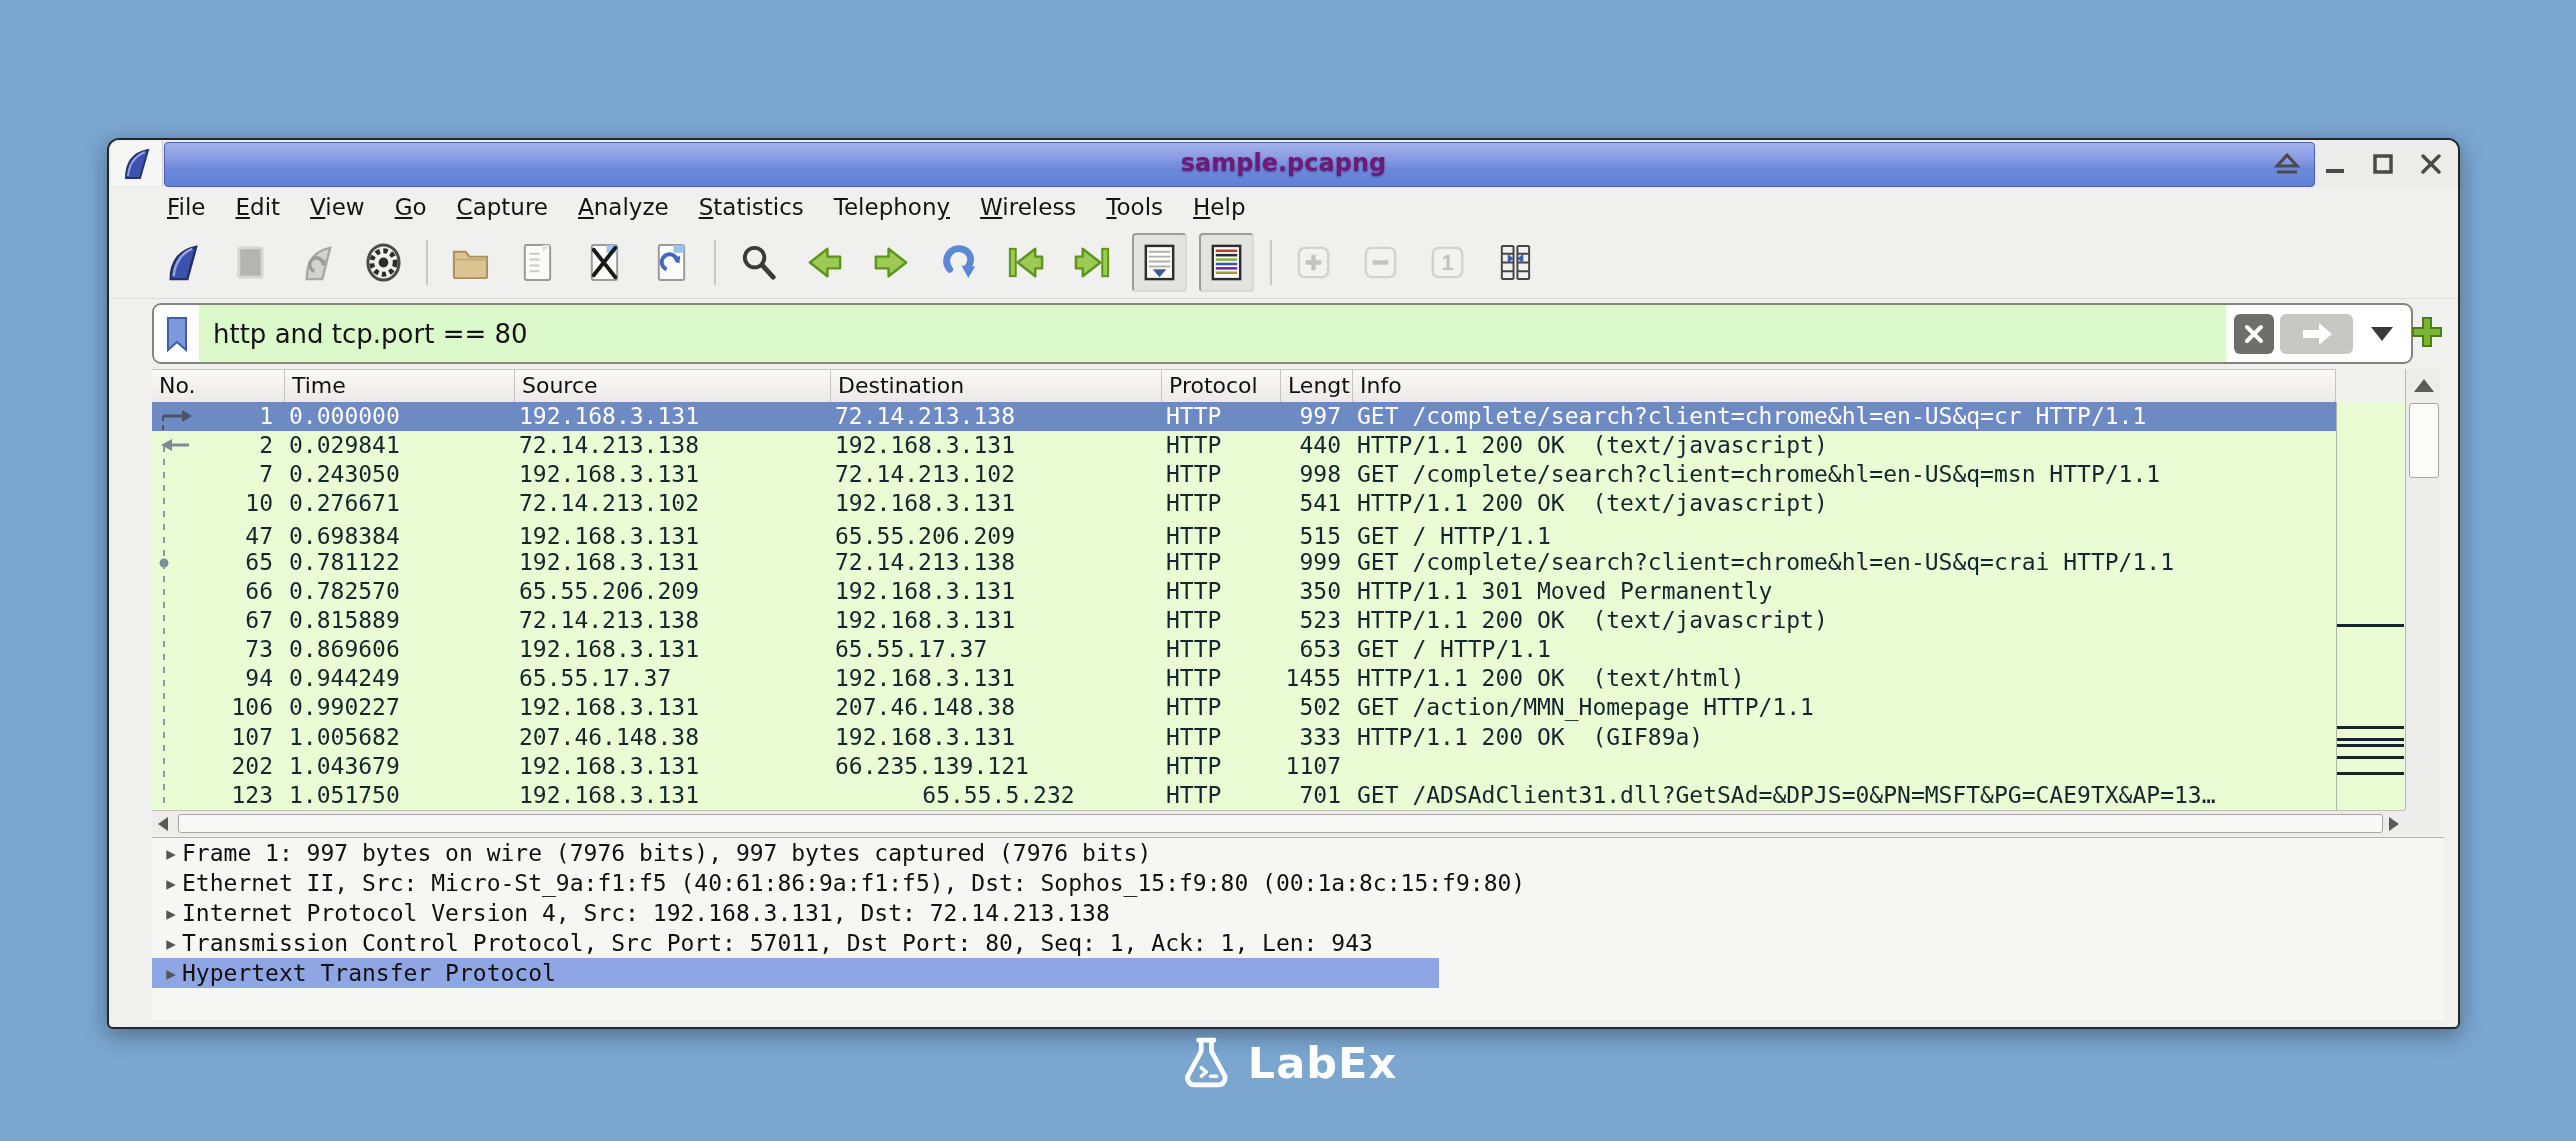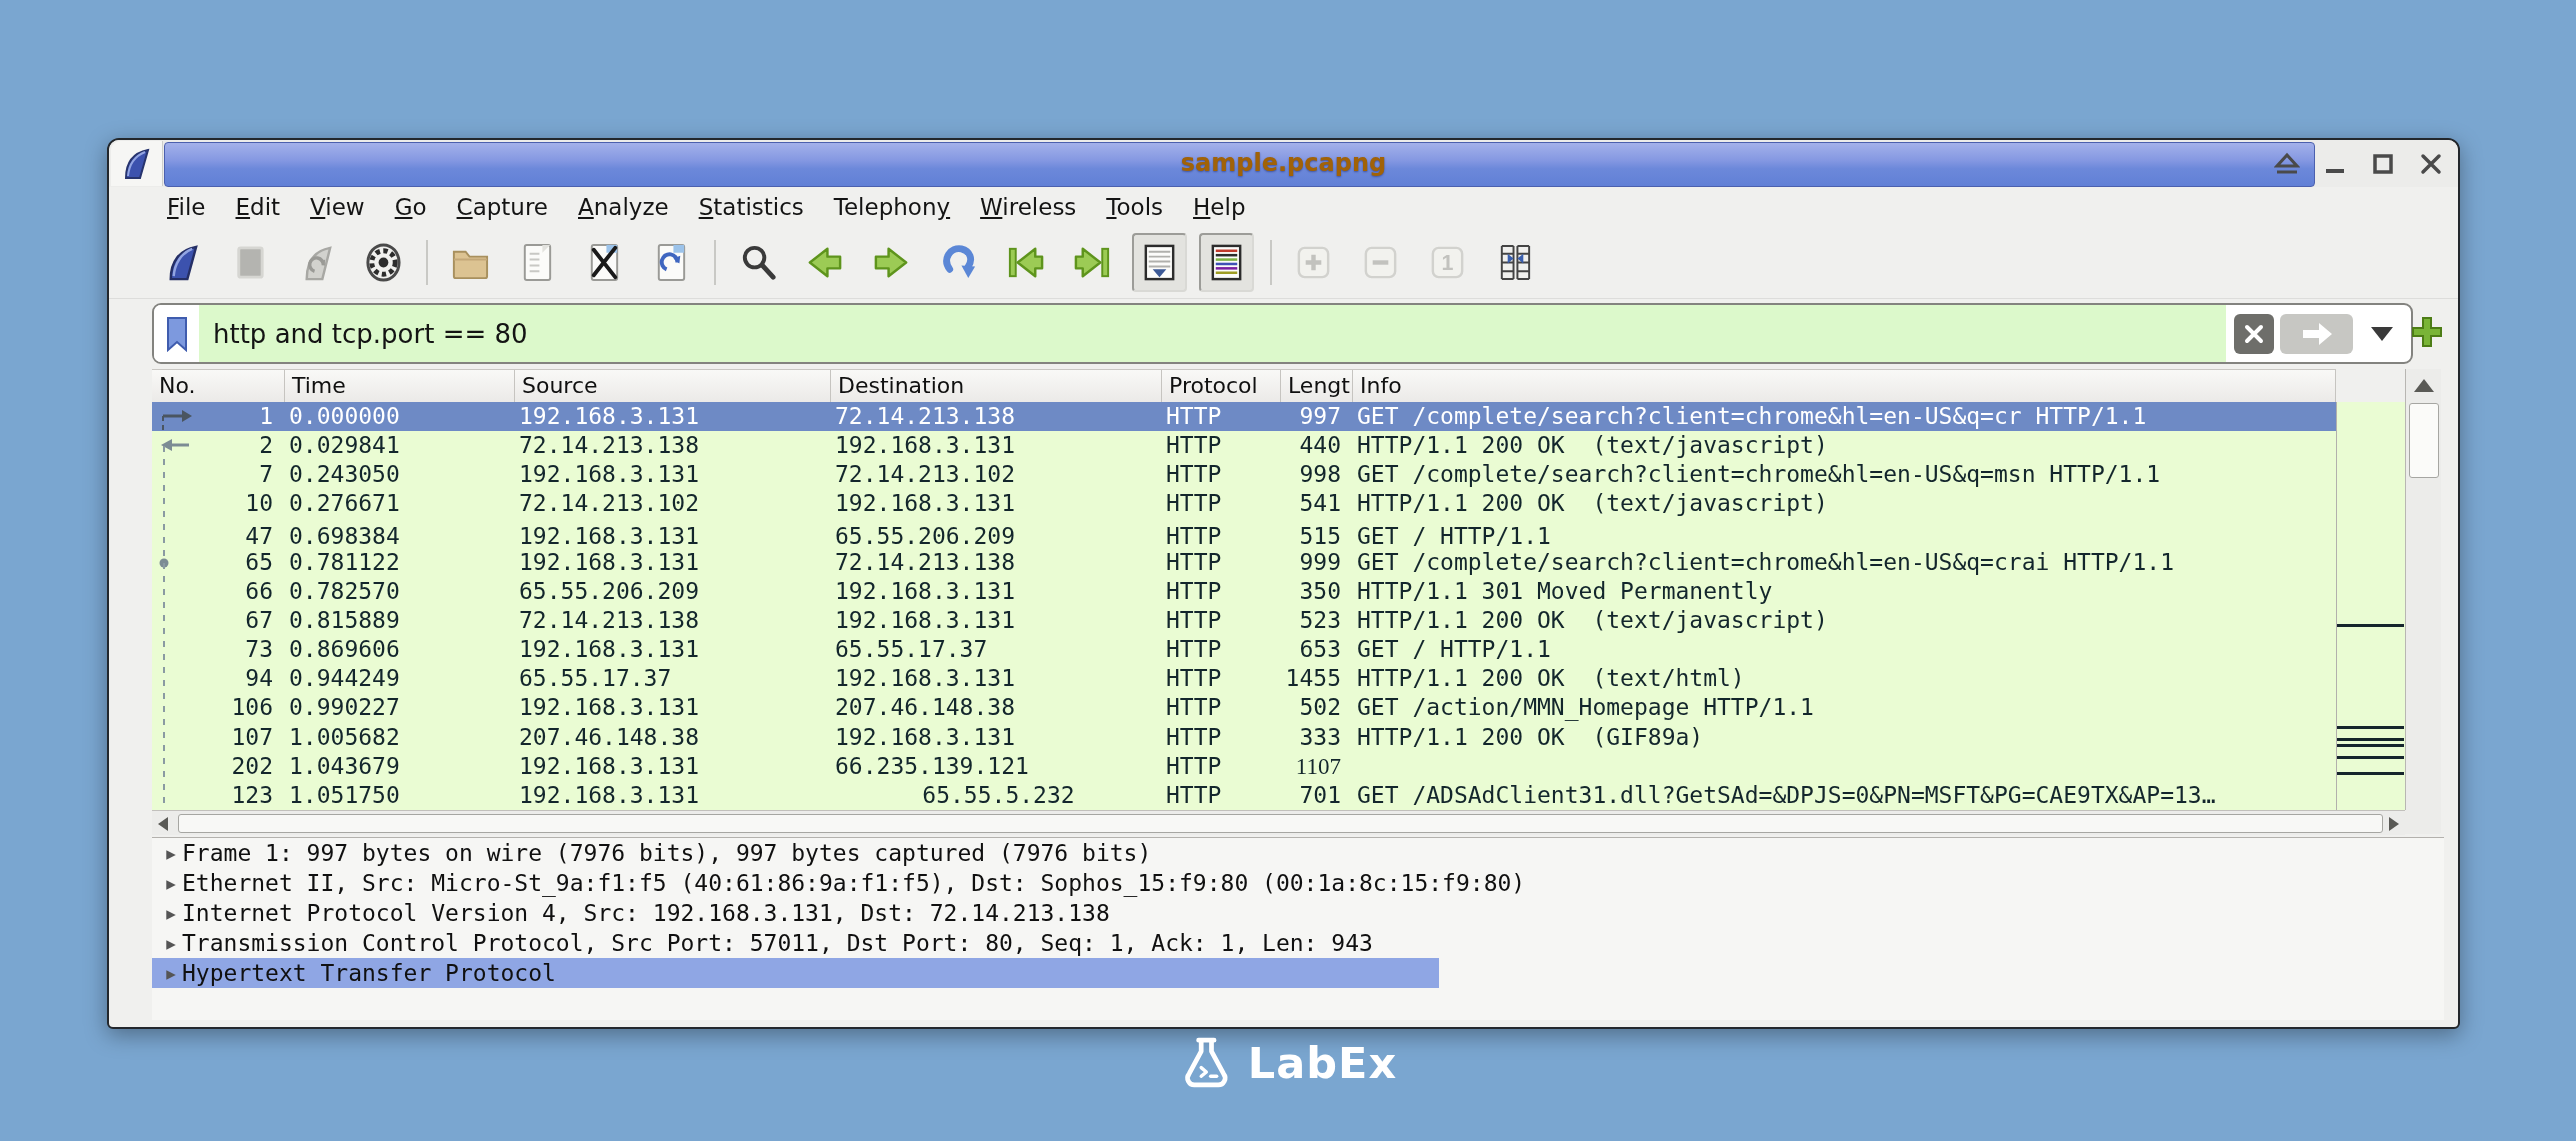--- a/index.html
+++ b/index.html
@@ -8,21 +8,21 @@
   .window{position:absolute;left:107px;top:138px;width:2349px;height:887px;background:#f0f0ee;
           border:2px solid #23272c;border-radius:12px 12px 6px 6px;box-shadow:0 6px 22px rgba(0,0,0,.35);}
   
   .titlebar{position:absolute;left:0;top:0;right:0;height:47px;border-radius:10px 10px 0 0;background:#ececea;}
   .titlebar .blue{position:absolute;left:55px;top:2px;width:2149px;height:43px;border-radius:4px;
         background:linear-gradient(180deg,#a3b1ea 0%,#8598e2 40%,#6c88da 60%,#6180d6 100%);
         border:1px solid #4b60ae;}
   .win-icon-tab{position:absolute;left:2px;top:1px;width:51px;height:45px;background:#f6f6f4;border-radius:9px 0 0 0;
         display:flex;align-items:center;justify-content:center;border-right:1px solid #cfcfcb;}
   .title-text{position:absolute;left:0;right:0;top:0;height:47px;line-height:47px;text-align:center;
-        color:#a16207;font-weight:bold;font-size:24px;text-shadow:0 1px 2px #41549e;}
+        color:#701a75;font-weight:bold;font-size:24px;text-shadow:0 1px 2px #41549e;}
   .controls{position:absolute;right:10px;top:0;height:47px;display:flex;align-items:center;gap:14px;}
   .ctrl{width:34px;height:34px;display:flex;align-items:center;justify-content:center;cursor:pointer;}
   
   .menubar{position:absolute;left:0;top:47px;right:0;height:40px;display:flex;align-items:center;padding-left:43px;}
   .menu-item{padding:0 15px;line-height:38px;font-size:23px;color:#141414;}
   .menu-item .u{text-decoration:underline;}
   
   .toolbar{position:absolute;left:0;top:87px;right:0;height:71px;display:flex;align-items:center;padding-left:45px;
            border-bottom:1px solid #dddddb;}
   .tbtn{width:51px;height:55px;display:flex;align-items:center;justify-content:center;border:2px solid transparent;
@@ -432,21 +432,21 @@
           <div class="pcell" style="width: 119px; padding-left: 4px; padding-right: 0px;">HTTP</div>
           <div class="pcell r" style="width: 72px; padding-left: 0px; padding-right: 12px;">333</div>
           <div class="pcell" style="width: 983px; padding-left: 4px; padding-right: 0px;">HTTP/1.1 200 OK  (GIF89a)</div>
         </div>
         <div class="prow" style="top: 350px;">
           <div class="pcell r" style="width: 133px; padding-left: 0px; padding-right: 12px;">202</div>
           <div class="pcell" style="width: 230px; padding-left: 4px; padding-right: 0px;">1.043679</div>
           <div class="pcell" style="width: 316px; padding-left: 4px; padding-right: 0px;">192.168.3.131</div>
           <div class="pcell" style="width: 331px; padding-left: 4px; padding-right: 0px;">66.235.139.121</div>
           <div class="pcell" style="width: 119px; padding-left: 4px; padding-right: 0px;">HTTP</div>
-          <div class="pcell r" style="width: 72px; padding-left: 0px; padding-right: 12px; font-family: Liberation Serif, serif;">1107</div>
+          <div class="pcell r" style="width: 72px; padding-left: 0px; padding-right: 12px;">1107</div>
         </div>
         <div class="prow" style="top: 379px;">
           <div class="pcell r" style="width: 133px; padding-left: 0px; padding-right: 12px;">123</div>
           <div class="pcell" style="width: 230px; padding-left: 4px; padding-right: 0px;">1.051750</div>
           <div class="pcell" style="width: 316px; padding-left: 4px; padding-right: 0px;">192.168.3.131</div>
           <div class="pcell" style="width: 331px; padding-left: 4px; padding-right: 0px; text-align: center;">65.55.5.232</div>
           <div class="pcell" style="width: 119px; padding-left: 4px; padding-right: 0px;">HTTP</div>
           <div class="pcell r" style="width: 72px; padding-left: 0px; padding-right: 12px;">701</div>
           <div class="pcell" style="width: 983px; padding-left: 4px; padding-right: 0px;">GET /ADSAdClient31.dll?GetSAd=&amp;DPJS=0&amp;PN=MSFT&amp;PG=CAE9TX&amp;AP=13…</div>
         </div>

